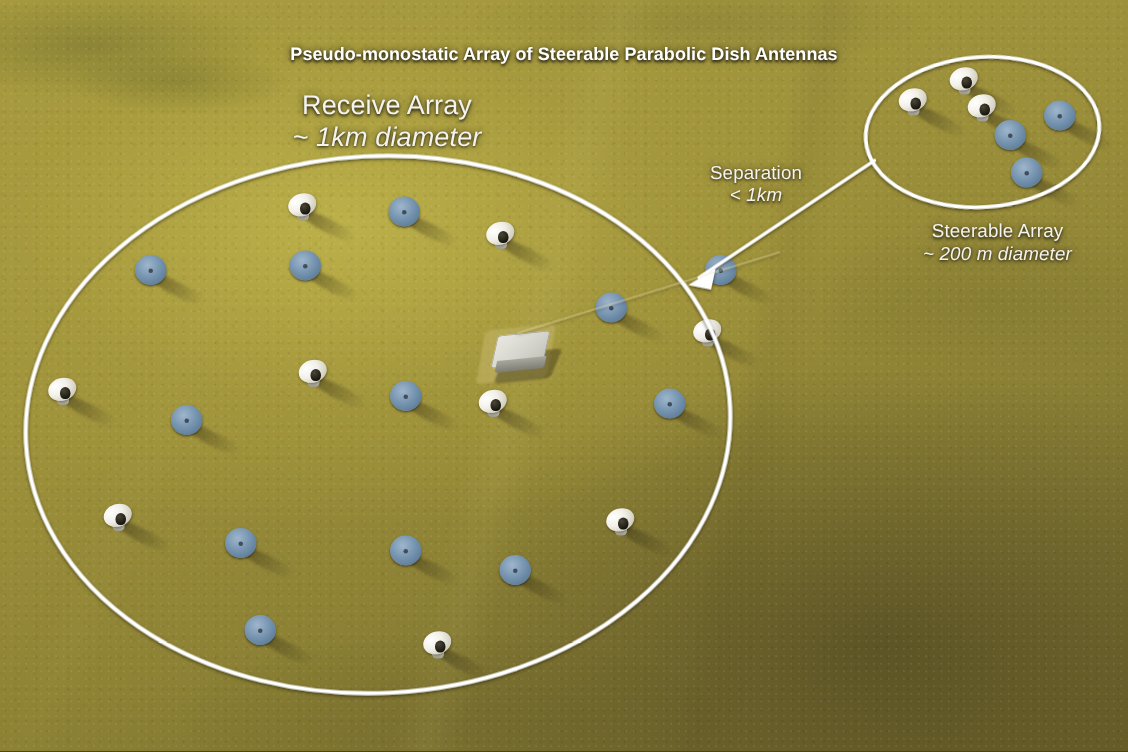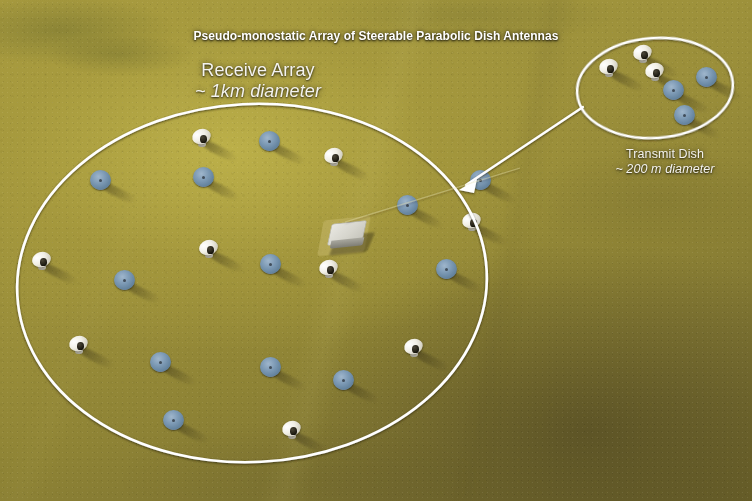--- a/index.html
+++ b/index.html
@@ -474,19 +474,23 @@
     </g>
   </svg>
 
   <div id="page-title">Pseudo-monostatic Array of Steerable Parabolic Dish Antennas</div>
 
   <div class="label" id="label-receive">
     <span class="l1">Receive Array</span>
     <span class="l2">~ 1km diameter</span>
   </div>
 
+  <div class="label" id="label-separation">
+    <span class="l1">Separation</span>
+    <span class="l2">&lt; 1km</span>
+  </div>
 
   <div class="label" id="label-transmit">
-    <span class="l1">Transmit Dish</span>
+    <span class="l1">Steerable Array</span>
     <span class="l2">~ 200 m diameter</span>
   </div>
 
 </div>
 
 </body></html>

